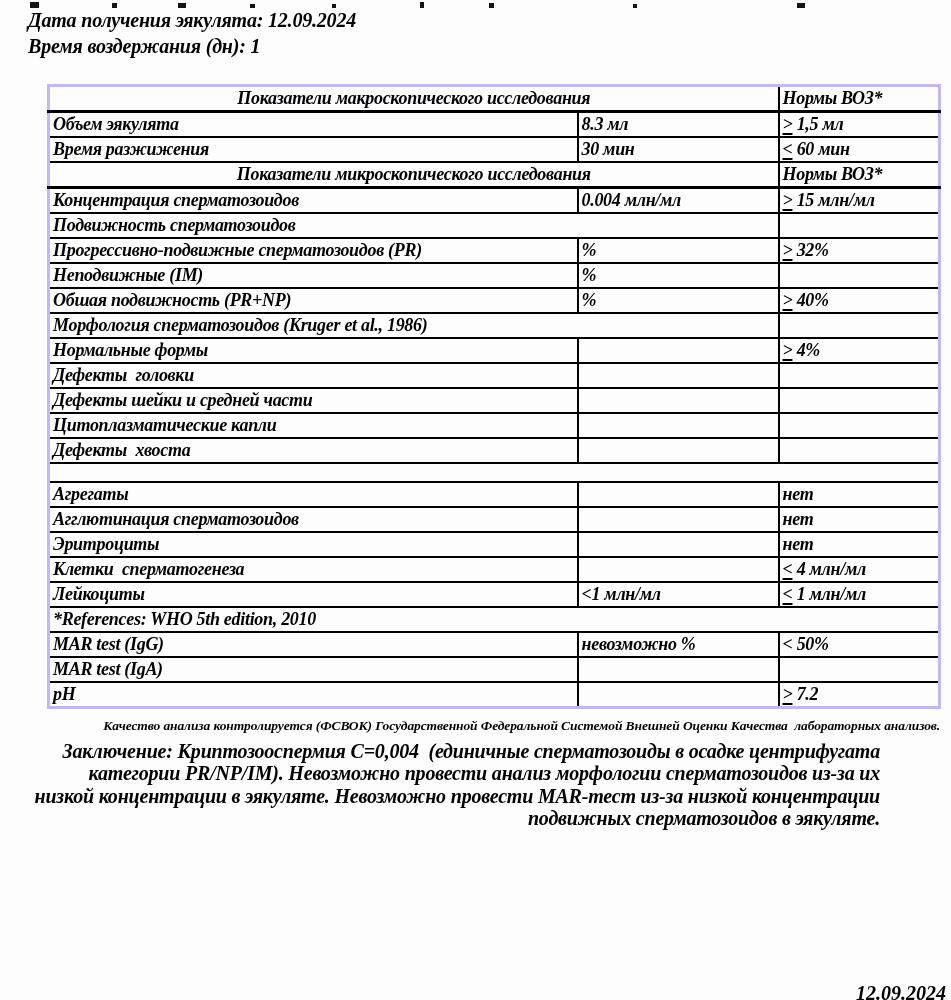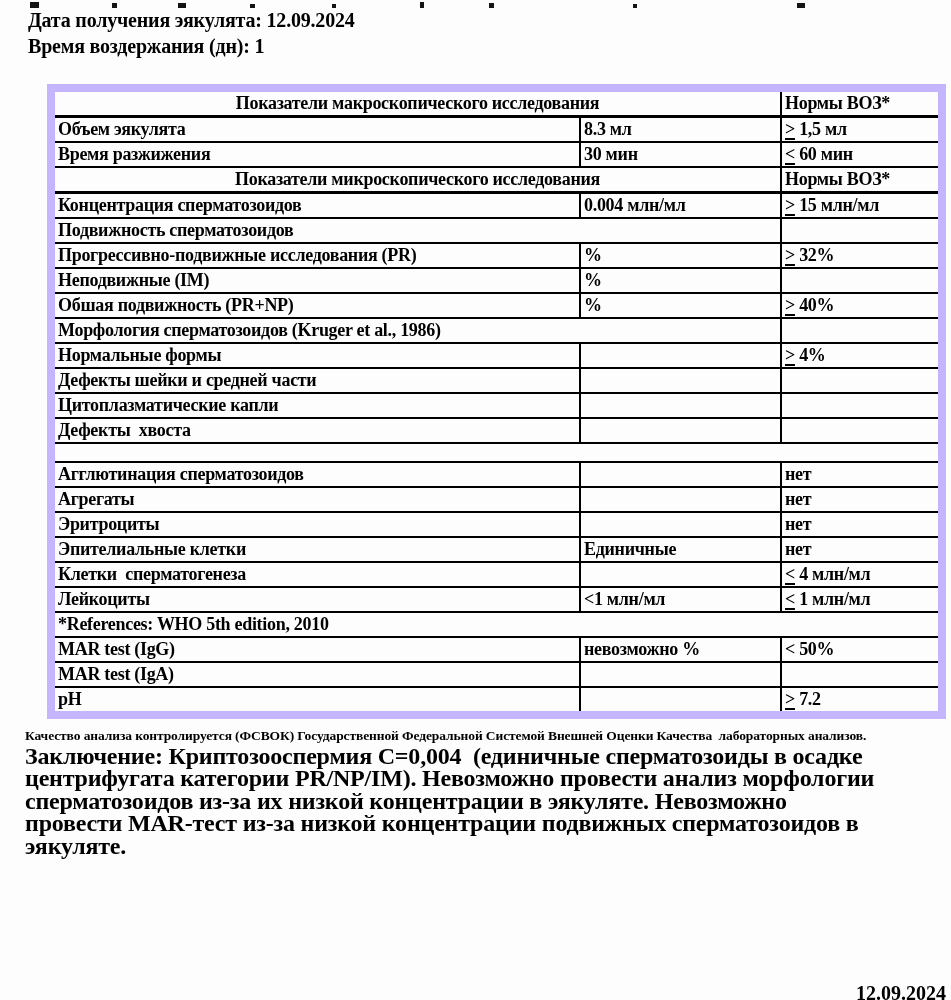--- a/index.html
+++ b/index.html
@@ -2,53 +2,53 @@
 <html><head>
 <meta charset="utf-8">
 <style>
   html,body{margin:0;padding:0;}
   body{
     width:951px;height:1000px;overflow:hidden;position:relative;
     background:#fdfdfd;color:#000;
     font-family:"Liberation Serif","DejaVu Serif",serif;
     font-weight:bold;
   }
-  .page{position:relative;width:951px;height:864px;}
+  .page{position:relative;width:951px;height:864px;font-style:italic;}
 
   
   .clipped-line{position:absolute;top:0;left:0;width:951px;height:8px;overflow:hidden;}
   .clipped-line i{position:absolute;bottom:0;background:#141414;display:block;}
 
   .hdr{margin-left:28px;font-size:20px;line-height:26px;letter-spacing:-0.2px;white-space:pre-wrap;}
   .hdr1{padding-top:7px;}
 
   table{
     border-collapse:collapse;table-layout:fixed;
     width:891px;margin:25px 0 4px 47px;
-    border:8px solid #c4b5fd;
+    border:3px solid #c4b5fd;
   }
   td{
     border:2px solid #000;
     font-size:18px;letter-spacing:-0.3px;
     height:23px;line-height:23px;
     padding:0 3px;white-space:pre;overflow:hidden;
     font-weight:bold;vertical-align:middle;
   }
   tr.thick td{border-bottom-width:3px;}
   tr.short td{height:17px;line-height:17px;}
   .center{text-align:center;}
   .ul{text-decoration:underline;text-decoration-thickness:2px;text-underline-offset:3px;}
 
-  .footer{margin-left:25px;margin-right:10px;}
+  .footer{margin-left:25px;margin-right:10px;text-align:right;}
   .quality-note{
     margin-top:8px;font-size:13.5px;line-height:17.5px;
     letter-spacing:-0.1px;width:915px;white-space:pre-wrap;
   }
   .conclusion{
-    font-size:24px;line-height:22.5px;
+    margin-top:5px;font-size:20px;line-height:22.5px;
     letter-spacing:-0.2px;width:855px;white-space:pre-wrap;
   }
   .bottom-date{
     position:absolute;top:981px;right:5px;
     font-size:20px;line-height:24px;
   }
 </style>
 </head>
 <body>
 
@@ -97,21 +97,21 @@
         <tr>
           <td>Концентрация сперматозоидов</td>
           <td>0.004 млн/мл</td>
           <td><span class="ul">&gt;</span> 15 млн/мл</td>
         </tr>
         <tr>
           <td colspan="2">Подвижность сперматозоидов</td>
           <td>&nbsp;</td>
         </tr>
         <tr>
-          <td>Прогрессивно-подвижные исследования (PR)</td>
+          <td>Прогрессивно-подвижные сперматозоидов (PR)</td>
           <td>%</td>
           <td><span class="ul">&gt;</span> 32%</td>
         </tr>
         <tr>
           <td>Неподвижные (IM)</td>
           <td>%</td>
           <td>&nbsp;</td>
         </tr>
         <tr>
           <td>Обшая подвижность (PR+NP)</td>
@@ -121,55 +121,55 @@
         <tr>
           <td colspan="2">Морфология сперматозоидов (Kruger et al., 1986)</td>
           <td>&nbsp;</td>
         </tr>
         <tr>
           <td>Нормальные формы</td>
           <td></td>
           <td><span class="ul">&gt;</span> 4%</td>
         </tr>
         <tr>
+          <td>Дефекты  головки</td>
+          <td></td>
+          <td>&nbsp;</td>
+        </tr>
+        <tr>
           <td>Дефекты шейки и средней части</td>
           <td></td>
           <td>&nbsp;</td>
         </tr>
         <tr>
           <td>Цитоплазматические капли</td>
           <td></td>
           <td>&nbsp;</td>
         </tr>
         <tr>
           <td>Дефекты  хвоста</td>
           <td></td>
           <td>&nbsp;</td>
         </tr>
         <tr class="short">
           <td colspan="3">&nbsp;</td>
         </tr>
         <tr>
+          <td>Агрегаты</td>
+          <td></td>
+          <td>нет</td>
+        </tr>
+        <tr>
           <td>Агглютинация сперматозоидов</td>
           <td></td>
           <td>нет</td>
         </tr>
         <tr>
-          <td>Агрегаты</td>
-          <td></td>
-          <td>нет</td>
-        </tr>
-        <tr>
           <td>Эритроциты</td>
           <td></td>
-          <td>нет</td>
-        </tr>
-        <tr>
-          <td>Эпителиальные клетки</td>
-          <td>Единичные</td>
           <td>нет</td>
         </tr>
         <tr>
           <td>Клетки  сперматогенеза</td>
           <td></td>
           <td><span class="ul">&lt;</span> 4 млн/мл</td>
         </tr>
         <tr>
           <td>Лейкоциты</td>
           <td>&lt;1 млн/мл</td>

